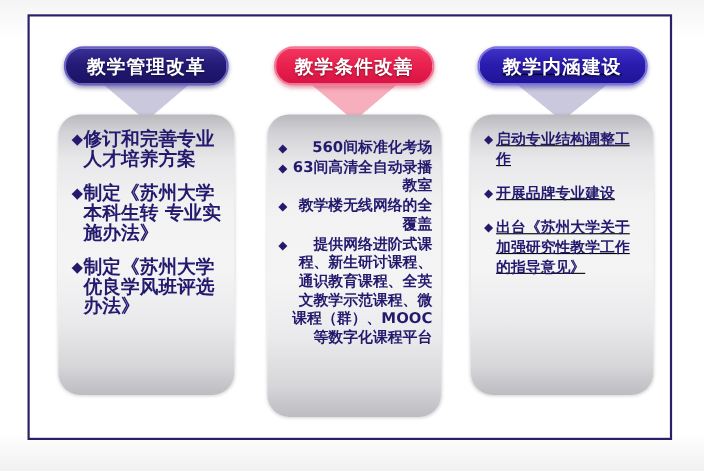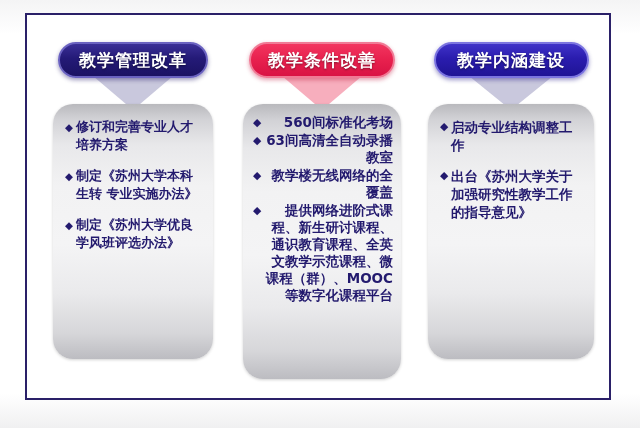--- a/index.html
+++ b/index.html
@@ -107,32 +107,32 @@
     position:absolute;left:0;top:0;
     font-size:.80em;
     line-height:inherit;
   }
 
   
   #col1{left:53px;top:42px;width:160px;}
   #col1 .pill{width:150px;height:36px;font-size:17px;}
   #col1 .arrow{border-left-width:40px;border-right-width:40px;border-top-width:34px;}
   #col1 .panel{width:160px;height:255px;margin-top:-6px;}
-  #col1 .bullet{font-size:13px;line-height:18px;margin-bottom:13px;}
+  #col1 .bullet{font-size:17px;line-height:18px;margin-bottom:13px;}
 
   
   #col2{left:243px;top:42px;width:158px;text-align:right;}
   #col2 .pill{width:146px;height:36px;font-size:17px;}
   #col2 .arrow{border-left-width:40px;border-right-width:40px;border-top-width:34px;}
   #col2 .panel{width:158px;height:275px;margin-top:-6px;}
-  #col2 .panel-inner{padding:10px 8px 8px 10px;}
+  #col2 .panel-inner{padding:10px 8px 8px 10px;margin-top:12px;}
   #col2 .bullet{font-size:13.5px;line-height:17px;margin-bottom:1px;}
 
   
-  #col3{left:428px;top:42px;width:166px;}
+  #col3{left:428px;top:42px;width:166px;text-decoration:underline;}
   #col3 .pill{width:155px;height:36px;font-size:17px;}
   #col3 .arrow{border-left-width:42px;border-right-width:42px;border-top-width:34px;}
   #col3 .panel{width:166px;height:255px;margin-top:-6px;}
   #col3 .bullet{font-size:13.5px;line-height:18px;margin-bottom:13px;}
 </style>
 </head>
 <body>
 
 <div id="slide">
   <div id="paper"></div>
@@ -173,18 +173,19 @@
 
   <div class="col" id="col3">
     <div class="pill pill-blue">
       <span>教学内涵建设</span>
     </div>
     <div class="arrow arrow-grey"></div>
     <div class="panel">
       <div class="panel-inner">
         <ul class="bullet-list">
           <li class="bullet">启动专业结构调整工作</li>
+          <li class="bullet">开展品牌专业建设</li>
           <li class="bullet">出台《苏州大学关于加强研究性教学工作的指导意见》</li>
         </ul>
       </div>
     </div>
   </div>
 </div>
 
 </body></html>

